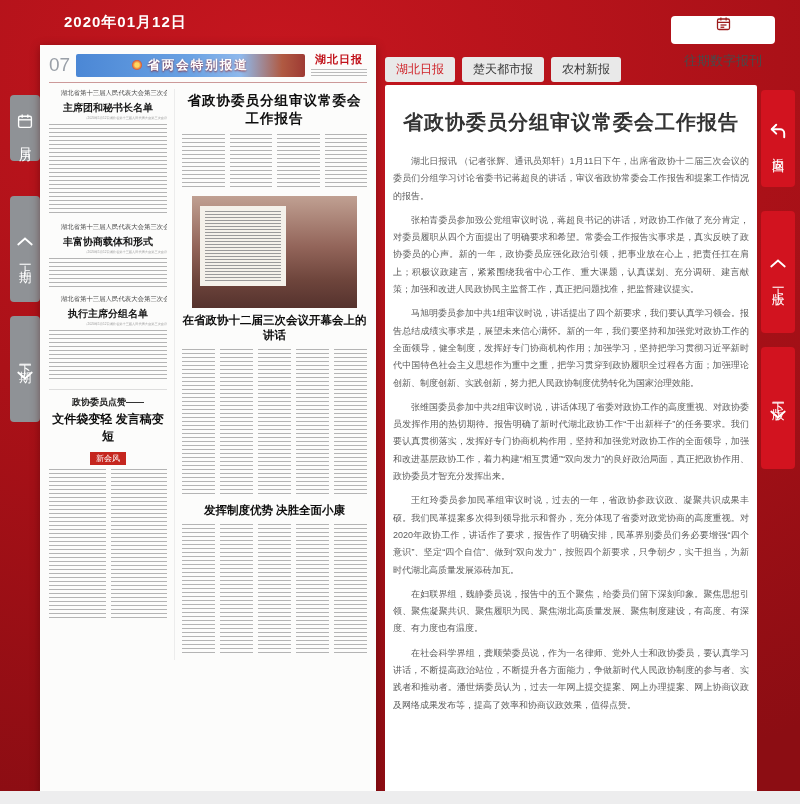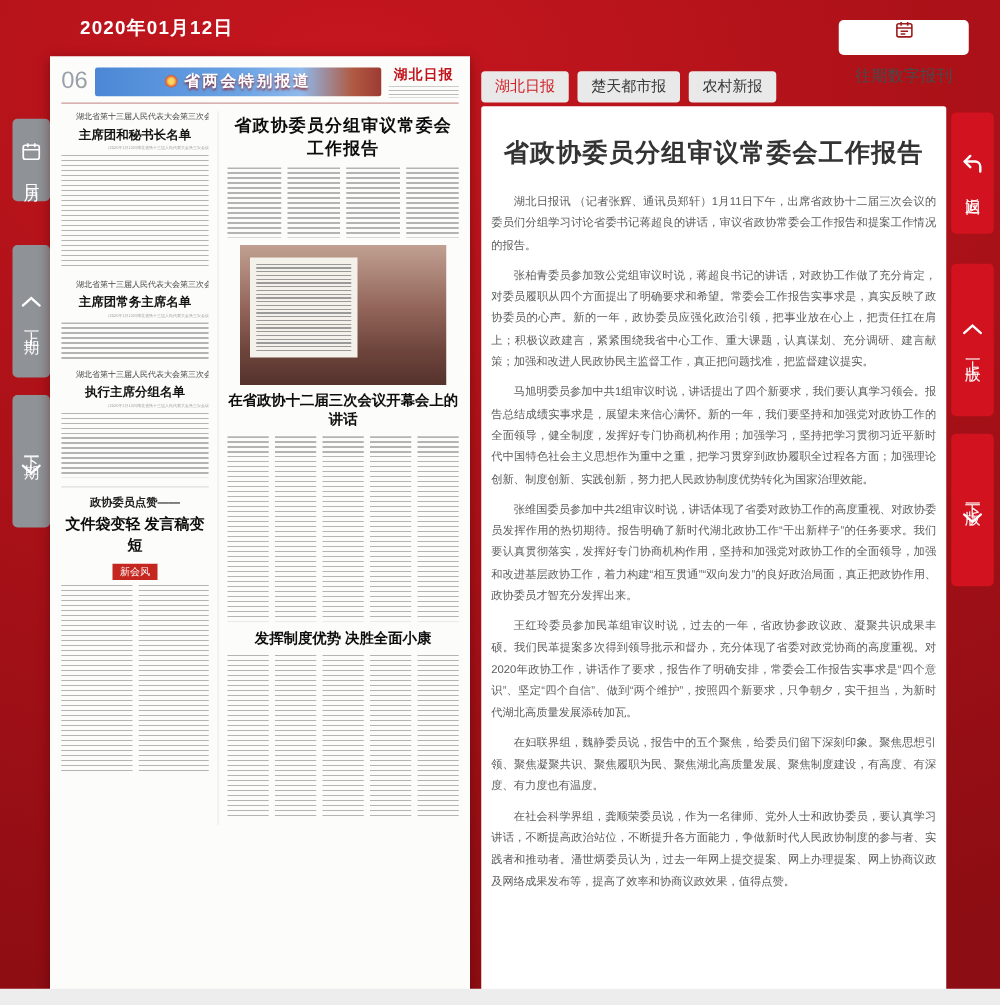--- a/index.html
+++ b/index.html
@@ -142,21 +142,21 @@
     <span class="vlabel">下一期</span>
     <span>
       <svg width="18" height="11" viewBox="0 0 24 14">
           <path d="M3 3 L12 11 L21 3" fill="none" stroke="#fff" stroke-width="2.4" stroke-linecap="round"></path>
         </svg>
     </span>
   </button>
 
   <section class="thumb">
     <div class="np-header">
-      <span class="np-pagenum">06</span>
+      <span class="np-pagenum">07</span>
       <div class="np-banner">
         <span class="emblem"></span>
         <span>省两会特别报道</span>
       </div>
       <div class="np-masthead">
         <div class="mast-title">湖北日报</div>
         <div class="mast-lines"></div>
       </div>
     </div>
 
@@ -164,21 +164,21 @@
       <div class="np-left">
         <div>
             <div class="list-section">
             <div class="ls-kicker">湖北省第十三届人民代表大会第三次会议</div>
             <div class="ls-title">主席团和秘书长名单</div>
             <div class="ls-note">（2020年1月12日湖北省第十三届人民代表大会第三次会议主席团第一次会议通过）</div>
             <div class="ls-text"></div>
           </div>
             <div class="list-section">
             <div class="ls-kicker">湖北省第十三届人民代表大会第三次会议</div>
-            <div class="ls-title">主席团常务主席名单</div>
+            <div class="ls-title">丰富协商载体和形式</div>
             <div class="ls-note">（2020年1月12日湖北省第十三届人民代表大会第三次会议主席团第一次会议通过）</div>
             <div class="ls-text"></div>
           </div>
             <div class="list-section">
             <div class="ls-kicker">湖北省第十三届人民代表大会第三次会议</div>
             <div class="ls-title">执行主席分组名单</div>
             <div class="ls-note">（2020年1月12日湖北省第十三届人民代表大会第三次会议主席团第一次会议通过）</div>
             <div class="ls-text"></div>
           </div>
           </div>
@@ -232,21 +232,21 @@
       <button class="tab">农村新报</button>
     </nav>
 
   <section class="article">
     <h1 class="article-title">省政协委员分组审议常委会工作报告</h1>
     <div>
         <p class="para">湖北日报讯 （记者张辉、通讯员郑轩）1月11日下午，出席省政协十二届三次会议的委员们分组学习讨论省委书记蒋超良的讲话，审议省政协常委会工作报告和提案工作情况的报告。</p>
         <p class="para">张柏青委员参加致公党组审议时说，蒋超良书记的讲话，对政协工作做了充分肯定，对委员履职从四个方面提出了明确要求和希望。常委会工作报告实事求是，真实反映了政协委员的心声。新的一年，政协委员应强化政治引领，把事业放在心上，把责任扛在肩上；积极议政建言，紧紧围绕我省中心工作、重大课题，认真谋划、充分调研、建言献策；加强和改进人民政协民主监督工作，真正把问题找准，把监督建议提实。</p>
         <p class="para">马旭明委员参加中共1组审议时说，讲话提出了四个新要求，我们要认真学习领会。报告总结成绩实事求是，展望未来信心满怀。新的一年，我们要坚持和加强党对政协工作的全面领导，健全制度，发挥好专门协商机构作用；加强学习，坚持把学习贯彻习近平新时代中国特色社会主义思想作为重中之重，把学习贯穿到政协履职全过程各方面；加强理论创新、制度创新、实践创新，努力把人民政协制度优势转化为国家治理效能。</p>
         <p class="para">张维国委员参加中共2组审议时说，讲话体现了省委对政协工作的高度重视、对政协委员发挥作用的热切期待。报告明确了新时代湖北政协工作“干出新样子”的任务要求。我们要认真贯彻落实，发挥好专门协商机构作用，坚持和加强党对政协工作的全面领导，加强和改进基层政协工作，着力构建“相互贯通”“双向发力”的良好政治局面，真正把政协作用、政协委员才智充分发挥出来。</p>
-        <p class="para">王红玲委员参加民革组审议时说，过去的一年，省政协参政议政、凝聚共识成果丰硕。我们民革提案多次得到领导批示和督办，充分体现了省委对政党协商的高度重视。对2020年政协工作，讲话作了要求，报告作了明确安排，常委会工作报告实事求是“四个意识”、坚定“四个自信”、做到“两个维护”，按照四个新要求，只争朝夕，实干担当，为新时代湖北高质量发展添砖加瓦。</p>
+        <p class="para">王红玲委员参加民革组审议时说，过去的一年，省政协参政议政、凝聚共识成果丰硕。我们民革提案多次得到领导批示和督办，充分体现了省委对政党协商的高度重视。对2020年政协工作，讲话作了要求，报告作了明确安排，民革界别委员们务必要增强“四个意识”、坚定“四个自信”、做到“双向发力”，按照四个新要求，只争朝夕，实干担当，为新时代湖北高质量发展添砖加瓦。</p>
         <p class="para">在妇联界组，魏静委员说，报告中的五个聚焦，给委员们留下深刻印象。聚焦思想引领、聚焦凝聚共识、聚焦履职为民、聚焦湖北高质量发展、聚焦制度建设，有高度、有深度、有力度也有温度。</p>
         <p class="para">在社会科学界组，龚顺荣委员说，作为一名律师、党外人士和政协委员，要认真学习讲话，不断提高政治站位，不断提升各方面能力，争做新时代人民政协制度的参与者、实践者和推动者。潘世炳委员认为，过去一年网上提交提案、网上办理提案、网上协商议政及网络成果发布等，提高了效率和协商议政效果，值得点赞。</p>
       </div>
   </section>
 
   <button class="nav-btn btn-back">
     <span>
       <svg width="18" height="16" viewBox="0 0 20 18">
           <g fill="none" stroke="#fff" stroke-width="2.2" stroke-linecap="round" stroke-linejoin="round">
         <path d="M8 2 L3 7 L8 12"></path>

